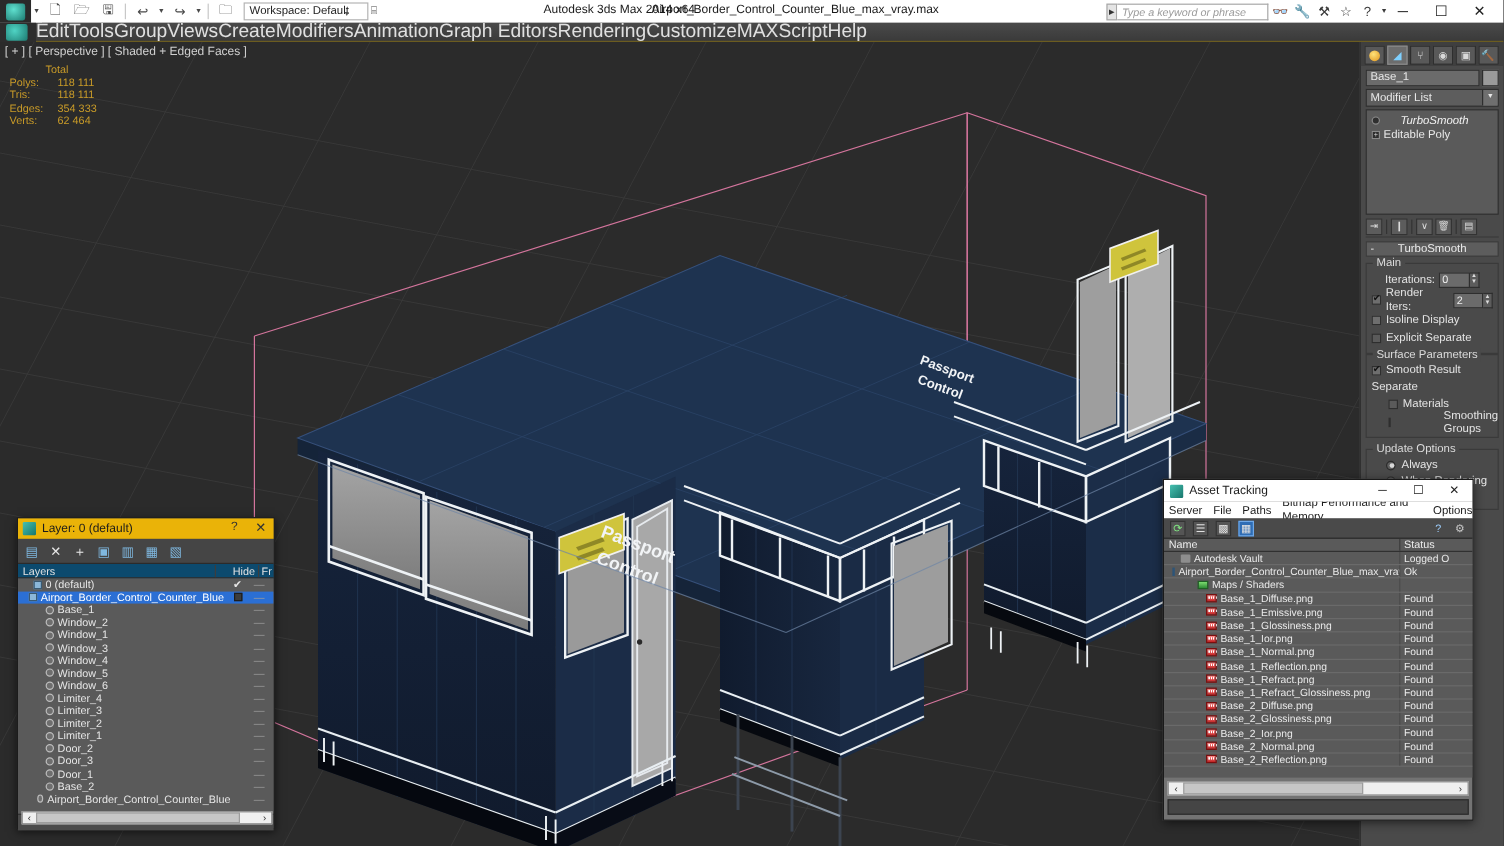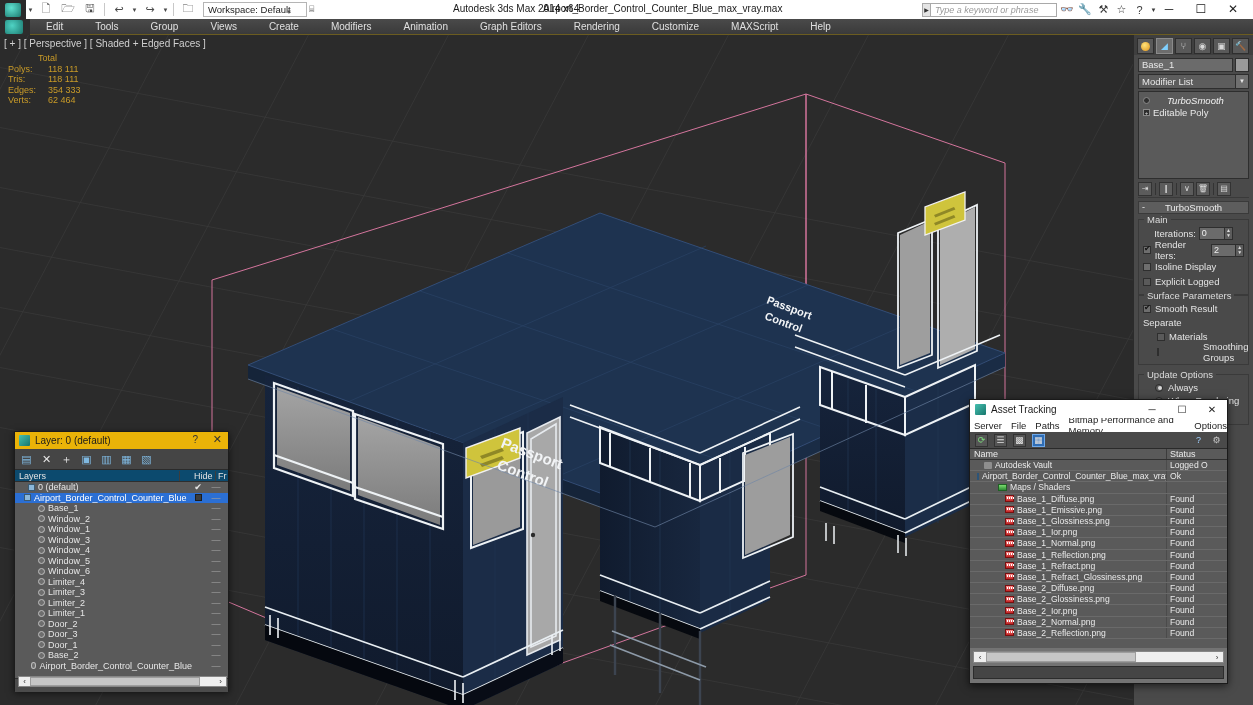--- a/index.html
+++ b/index.html
@@ -38,21 +38,21 @@
     background: linear-gradient(#4a4a4a,#3a3a3a);
     border-bottom: 1px solid #6b5c20;
     display: flex; align-items: center;
   }
   .logo-btn { position: absolute; left: 0; top: 0; width: 30px; height: 16px;
               background: #2d2d2d; }
   .logo-glyph { position: absolute; left: 5px; top: 1px; width: 18px; height: 14px;
                 background: radial-gradient(circle at 40% 40%, #4fd3c4, #1c7a70);
                 border-radius: 2px; }
   .menuitems { position: absolute; left: 30px; top: 0; display: flex; align-items: center; height: 16px; }
-  .menuitem { padding: 0 16px; font-size: 10px; color: #e0e0e0; line-height: 16px; white-space: nowrap; }
+  .menuitem { padding: 0 0; font-size: 16px; color: #e0e0e0; line-height: 16px; white-space: nowrap; }
 
   
   .toolstrip { position: absolute; left: 0; top: 0; width: 440px; height: 19px;
                display: flex; align-items: center; }
   .ts-logo { width: 26px; height: 19px; background: #2a2a2a; display:flex; align-items:center; justify-content:center; }
   .ts-logo-i { width: 16px; height: 14px; background: radial-gradient(circle at 40% 35%, #5fe0cf, #1c7a70);
                border-radius: 2px; }
   .ts-caret { width: 9px; height: 19px; display:flex; align-items:center; justify-content:center;
               font-size: 6px; color: #444; background: #fff; }
   .ts-btn { width: 22px; height: 17px; display: flex; align-items: center; justify-content: center;
@@ -625,21 +625,21 @@
               <span>▲</span>
               <span>▼</span>
             </span>
         </div>
         <div class="chkrow">
           <span class="chk"></span>
           <span class="chklbl">Isoline Display</span>
         </div>
         <div class="chkrow">
           <span class="chk dim"></span>
-          <span class="chklbl">Explicit Logged</span>
+          <span class="chklbl">Explicit Separate</span>
         </div>
       </div>
 
       <div class="grp" style="margin-top:0;">
         <div class="grp-title">Surface Parameters</div>
         <div class="chkrow">
           <span class="chk on"></span>
           <span class="chklbl">Smooth Result</span>
         </div>
         <div class="chklbl" style="margin:2px 0 2px 0;">Separate</div>

